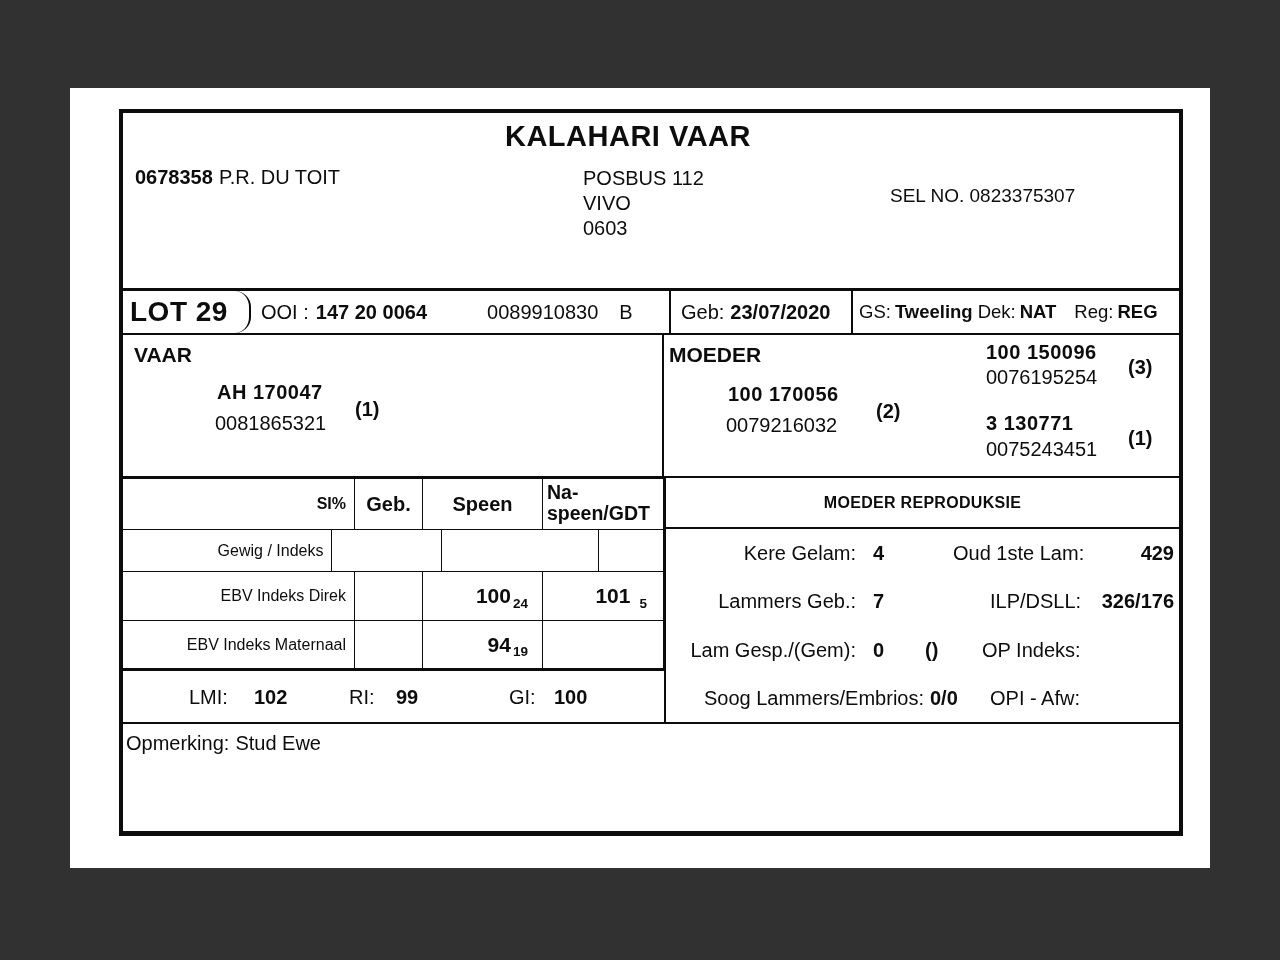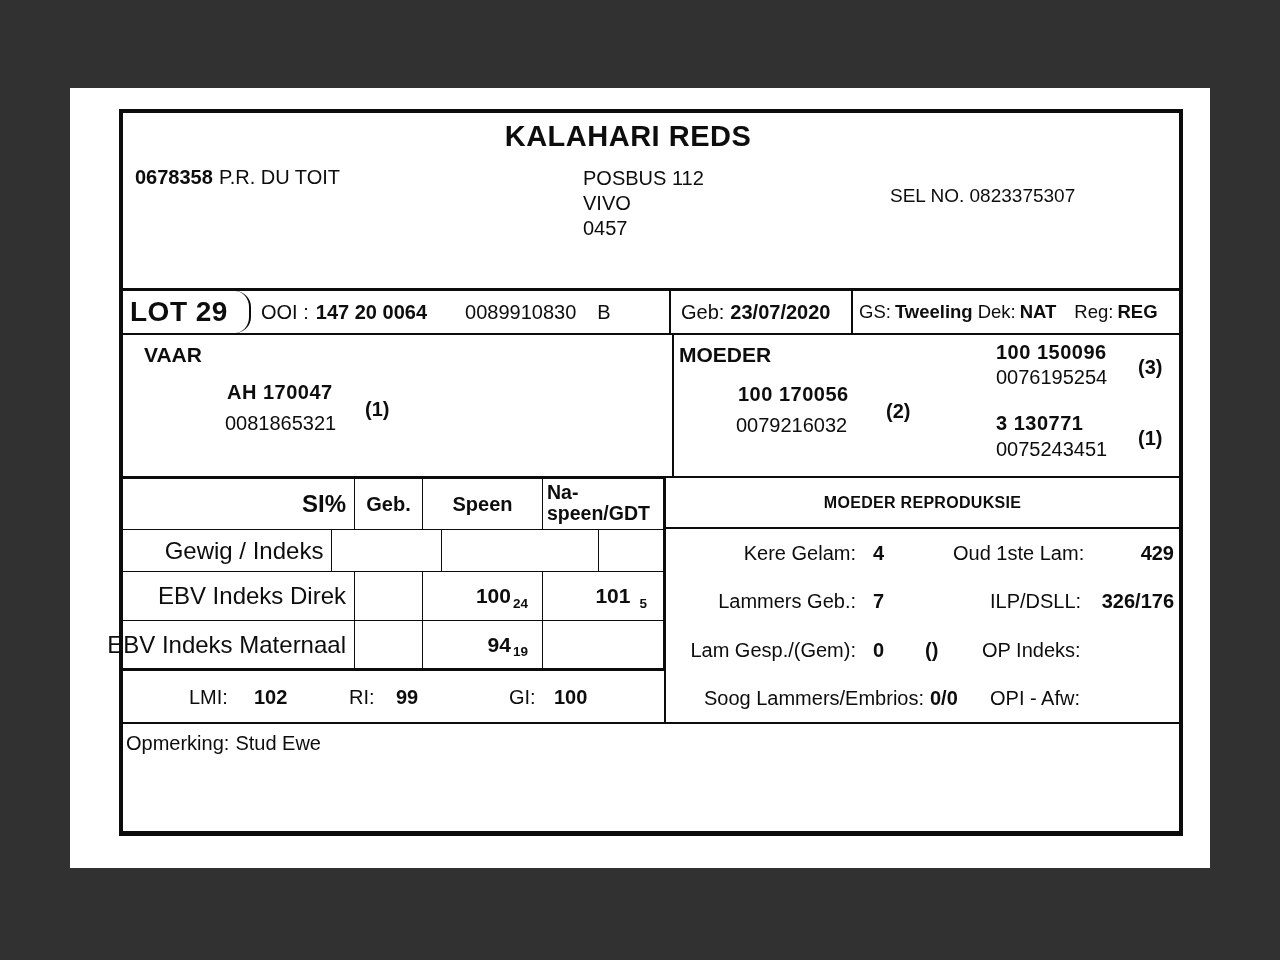--- a/index.html
+++ b/index.html
@@ -29,32 +29,32 @@
   .breeder .b{margin-right:6px;margin-top:12px;}
   .address{position:absolute;left:460px;top:53px;font-size:20px;line-height:25px;}
   .selno{position:absolute;left:767px;top:72px;font-size:19px;}
 
   
   .lot-row{display:flex;height:42px;border-bottom:2px solid #0c0c0c;box-sizing:content-box;}
   .lot-row > div{box-sizing:border-box;display:flex;align-items:center;}
   .lot-cell{width:128px;border-right:2px solid #0c0c0c;font-size:28px;font-weight:bold;padding-left:7px;letter-spacing:.5px;border-radius:16px;}
   .ooi-cell{width:420px;border-right:2px solid #0c0c0c;font-size:20px;padding-left:10px;}
   .ooi-cell .id{margin-left:7px;}
-  .ooi-cell .reg{margin-left:38px;}
+  .ooi-cell .reg{margin-left:60px;}
   .ooi-cell .sfx{margin-left:21px;}
   .geb-cell{width:182px;border-right:2px solid #0c0c0c;font-size:20px;padding-left:10px;}
   .geb-cell .b{margin-left:6px;}
   .gs-cell{flex:1;font-size:18.5px;padding-left:6px;white-space:nowrap;}
   .gs-cell span{margin-right:4px;}
   .gs-cell .sp{margin-right:5px;}
   .gs-cell .gap{margin-left:14px;}
 
   
   .pedigree-row{display:flex;height:141px;}
-  .vaar-cell{position:relative;width:541px;border-right:2px solid #0c0c0c;box-sizing:border-box;margin-left:10px;}
+  .vaar-cell{position:relative;width:541px;border-right:2px solid #0c0c0c;box-sizing:border-box;}
   .moeder-cell{position:relative;flex:1;}
   .ped-label{position:absolute;font-size:21px;font-weight:bold;}
   .ped-id{position:absolute;font-size:20px;font-weight:bold;letter-spacing:.5px;}
   .ped-reg{position:absolute;font-size:20px;}
   .ped-inb{position:absolute;font-size:20px;font-weight:bold;}
 
   
   .main-row{display:flex;height:246px;border-bottom:2px solid #0c0c0c;box-sizing:content-box;}
   .left-col{width:543px;display:flex;flex-direction:column;}
   .si-table{border-top:3px solid #0c0c0c;border-bottom:3px solid #0c0c0c;border-right:3px solid #0c0c0c;box-sizing:border-box;width:543px;}
@@ -63,21 +63,21 @@
   .t-row > div:last-child{border-right:none;}
   .t-row.inner{border-bottom:1.5px solid #0c0c0c;}
   .c-label{width:232px;}
   .c-geb{width:68px;}
   .c-speen{width:120px;}
   .c-naspeen{flex:1;}
   .t-head{height:50px;font-weight:bold;font-size:20px;}
   .t-head .c-label,.t-head .c-geb,.t-head .c-speen{display:flex;align-items:center;justify-content:center;}
   .t-head .c-naspeen{font-size:19.5px;line-height:21px;padding:3px 0 0 4px;}
   .r1{height:41px;gap:48px;} .r2{height:48px;} .r3{height:47px;}
-  .t-row .c-label{display:flex;align-items:center;justify-content:flex-end;padding-right:8px;font-size:24px;white-space:nowrap;}
+  .t-row .c-label{display:flex;align-items:center;justify-content:flex-end;padding-right:8px;font-size:16px;white-space:nowrap;}
   .val{display:flex;align-items:center;justify-content:flex-end;font-size:21px;font-weight:bold;}
   .val.speen{padding-right:14px;}
   .val.naspeen{padding-right:16px;}
   .sub{font-size:13.5px;position:relative;top:7px;margin-left:2px;}
   .sub.wide{margin-left:9px;}
 
   .lmi-row{position:relative;flex:1;border-right:2px solid #0c0c0c;box-sizing:border-box;font-size:20px;}
   .lmi-row span{position:absolute;top:50%;transform:translateY(-50%);}
 
   .right-col{flex:1;display:flex;flex-direction:column;}
@@ -102,28 +102,28 @@
   .opm .b{font-weight:normal;margin-left:6px;}
 </style>
 </head>
 <body>
 
 <div class="stage">
   <div class="page">
     <div class="card">
 
       <div class="header-section">
-        <div class="title">KALAHARI REDS</div>
+        <div class="title">KALAHARI VAAR</div>
         <div class="breeder">
           <span class="b">0678358</span><span>P.R. DU TOIT</span>
         </div>
         <div class="address">
           <div>POSBUS 112</div>
           <div>VIVO</div>
-          <div>0457</div>
+          <div>0603</div>
         </div>
         <div class="selno">SEL NO. 0823375307</div>
       </div>
 
       <div class="lot-row">
         <div class="lot-cell">LOT 29</div>
         <div class="ooi-cell">
           <span>OOI :</span>
           <span class="b id">147 20 0064</span>
           <span class="reg">0089910830</span>

